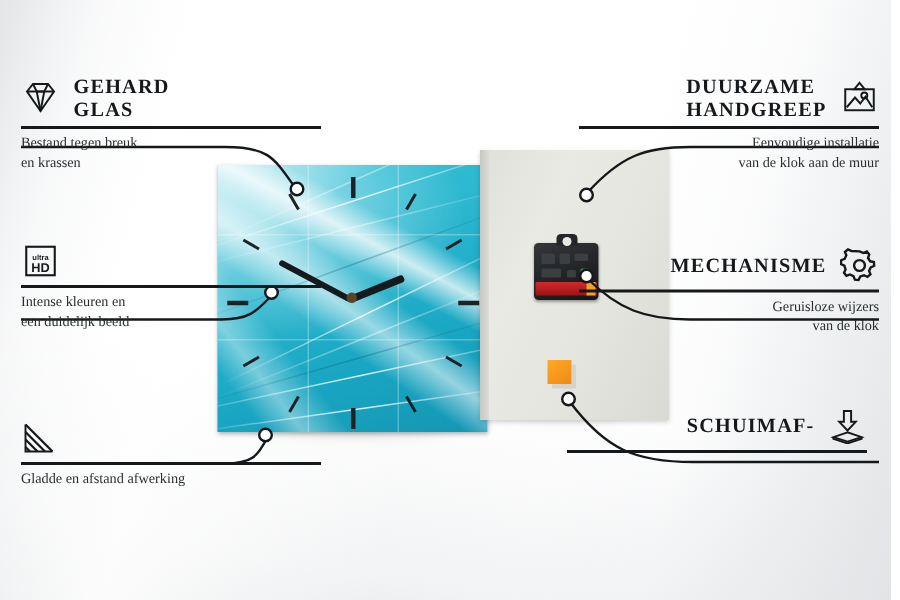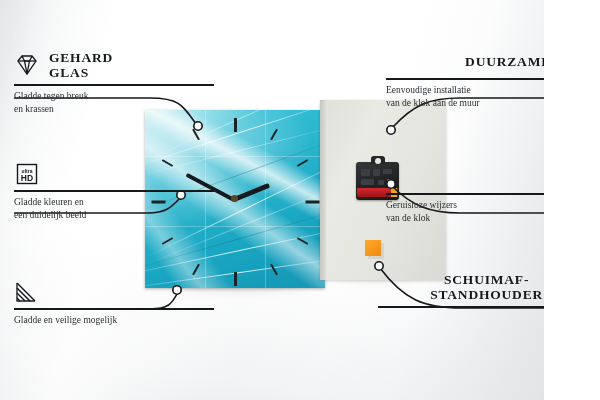--- a/index.html
+++ b/index.html
@@ -1,21 +1,21 @@
 <!DOCTYPE html>
 <html><head>
 <meta charset="utf-8">
 <style>
   html,body{margin:0;padding:0;}
   body{
     width:600px;height:400px;overflow:hidden;
     font-family:"Liberation Serif", serif;
     background:#ffffff;
   }
-  #stage{position:relative;width:544px;height:400px;overflow:hidden;}
+  #stage{position:relative;width:594px;height:400px;overflow:hidden;}
 
   
   .bg-base{position:absolute;inset:0;background:#ffffff;}
   .bg-sheen{
     position:absolute;inset:0;
     background:
       linear-gradient(105deg,
         rgba(205,208,210,.55) 0%,
         rgba(228,230,232,.35) 9%,
         rgba(248,249,250,.10) 19%,
@@ -104,27 +104,27 @@
   
   .feat{position:absolute;width:200px;}
   .feat .head{display:flex;align-items:center;gap:9px;}
   .feat.right .head{flex-direction:row;justify-content:flex-end;}
   .titles{line-height:1.12;}
   .feat .t1,.feat .t2{
     font-family:"Liberation Serif", serif;
     font-weight:bold;font-size:13.5px;letter-spacing:.8px;color:#16191b;
     text-transform:uppercase;white-space:nowrap;
   }
-  .feat.right .titles{text-align:center;}
+  .feat.right .titles{text-align:left;}
   .rule{height:1.5px;background:#16191b;margin-top:4px;}
   .desc{
     font-family:"Liberation Serif", serif;
     font-size:9.5px;color:#2a2e30;line-height:1.38;margin-top:4px;white-space:pre-line;
   }
-  .feat.right .desc{text-align:left;}
+  .feat.right .desc{text-align:right;}
   .ico{width:26px;height:24px;flex:0 0 26px;display:flex;align-items:center;justify-content:center;}
   .ico svg{display:block;}
 </style>
 </head>
 <body>
 
 <div id="stage">
 
   <div class="bg-base"></div>
   <div class="bg-sheen"></div>
@@ -216,101 +216,102 @@
               <path d="M10.5 7 H15.5"></path>
             </g>
           </svg>
       </span>
       <span class="titles">
         <div class="t1">GEHARD</div>
         <div class="t2">GLAS</div>
       </span>
     </div>
     <div class="rule"></div>
-    <div class="desc">Gladde tegen breuk
+    <div class="desc">Bestand tegen breuk
 en krassen</div>
   </div>
 
   <div class="feat left" style="left:14px;top:162px;">
     <div class="head">
       <span class="ico">
         <svg width="26" height="24" viewBox="0 0 26 24">
           <rect x="3.5" y="2.5" width="19" height="19" fill="none" stroke="#16191b" stroke-width="1.4"></rect>
           <text x="13" y="11" font-family="Liberation Sans, sans-serif" font-size="5" font-weight="bold" fill="#16191b" text-anchor="middle">ultra</text>
           <text x="13" y="19" font-family="Liberation Sans, sans-serif" font-size="8.5" font-weight="bold" fill="#16191b" text-anchor="middle">HD</text>
         </svg>
       </span>
     </div>
     <div class="rule"></div>
-    <div class="desc">Gladde kleuren en
+    <div class="desc">Intense kleuren en
 een duidelijk beeld</div>
   </div>
 
   <div class="feat left" style="left:14px;top:280px;">
     <div class="head">
       <span class="ico">
         <svg width="26" height="22" viewBox="0 0 26 22">
             <g stroke="#16191b" stroke-width="1.5">
               <path d="M3 2 L21 20"></path>
               <path d="M3 7 L16 20"></path>
               <path d="M3 12 L11 20"></path>
               <path d="M3 17 L6 20"></path>
               <path d="M3 2 L3 20 L21 20" fill="none" stroke-width="1.3"></path>
             </g>
           </svg>
       </span>
     </div>
     <div class="rule"></div>
-    <div class="desc">Gladde en veilige mogelijk</div>
+    <div class="desc">Gladde en afstand afwerking</div>
   </div>
 
   <div class="feat right" style="left:386px;top:50px;">
     <div class="head">
       <span class="titles">
         <div class="t1">DUURZAME</div>
+        <div class="t2">HANDGREEP</div>
       </span>
       <span class="ico">
         <svg width="26" height="24" viewBox="0 0 26 24">
             <g fill="none" stroke="#16191b" stroke-width="1.3">
           <rect x="3.5" y="6.5" width="19" height="14"></rect>
           <path d="M13 2.2 L9.5 6.5 H16.5 Z"></path>
           <path d="M4.5 18.5 L10 12 L13.5 16 L17 11.5 L21.5 18.5"></path>
           <circle cx="16.2" cy="10.6" r="2"></circle>
         </g>
           </svg>
       </span>
     </div>
     <div class="rule"></div>
     <div class="desc">Eenvoudige installatie
 van de klok aan de muur</div>
   </div>
 
   <div class="feat right" style="left:386px;top:165px;">
     <div class="head">
       <span class="titles">
+        <div class="t2">MECHANISME</div>
       </span>
       <span class="ico">
         <svg width="26" height="24" viewBox="0 0 26 24">
             <g fill="none" stroke="#16191b" stroke-width="1.6">
           <path d="M13 2.6 l2.6 1.1 2.3 -1 1.6 1.9 -0.8 2.4 1.4 2.2 2.5 0.5 0.2 2.5 -2.3 1 -1.1 2.4 0.9 2.3 -2 1.6 -2.3 -1 -2.5 0.8 -1.1 2.3 -2.5 -0.2 -0.9 -2.3 -2.4 -1.1 -2.3 0.9 -1.6 -2 1 -2.3 -0.8 -2.5 -2.3 -1.1 0.2 -2.5 2.3 -0.9 1.1 -2.4 -0.9 -2.3 2 -1.6 2.3 1 Z"></path>
           <circle cx="13" cy="12" r="3.6"></circle>
         </g>
           </svg>
       </span>
     </div>
     <div class="rule"></div>
     <div class="desc">Geruisloze wijzers
 van de klok</div>
   </div>
 
   <div class="feat right" style="left:378px;top:272px;">
     <div class="head">
       <span class="titles">
         <div class="t1">SCHUIMAF-</div>
-        <div class="t2">STANDHOUDER</div>
       </span>
       <span class="ico">
         <svg width="26" height="24" viewBox="0 0 26 24">
             <g fill="none" stroke="#16191b" stroke-width="1.3">
           <path d="M10.6 2 h4.8 v7.2 h3.1 L13 15 L7.5 9.2 h3.1 Z"></path>
           <path d="M13 16.2 L3.6 19.4 L13 22.4 L22.4 19.4 Z"></path>
           <path d="M3.6 19.4 v1.2 L13 23.6 L22.4 20.6 v-1.2"></path>
         </g>
           </svg>
       </span>

